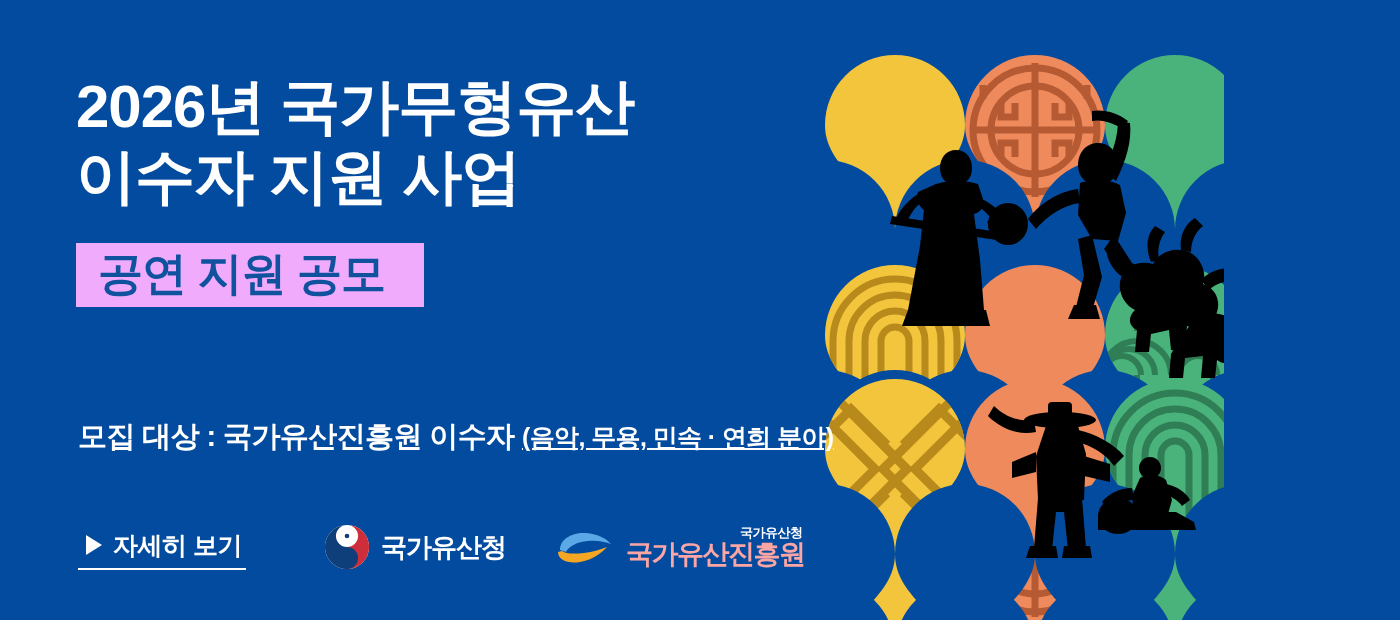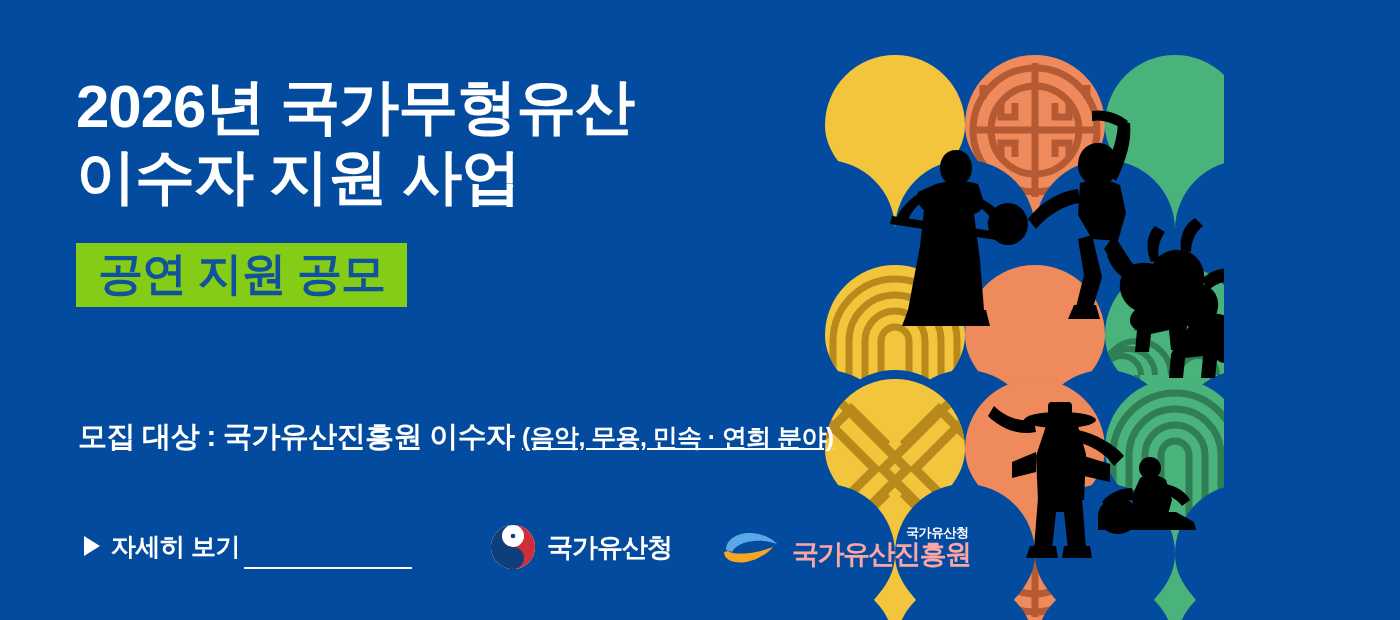--- a/index.html
+++ b/index.html
@@ -40,22 +40,22 @@
     letter-spacing:-1px;
     line-height:1.04;
     white-space:nowrap;
   }
   #title-1{position:absolute;left:76px;top:76px;}
   #title-2{position:absolute;left:76px;top:146px;}
 
   #highlight-box{
     position:absolute;
     left:76px;top:243px;
-    background:#84cc16;
-    padding:7px 22px 10px 22px;
+    background:#f0abfc;
+    padding:7px 39px 10px 22px;
     display:inline-block;
   }
   #highlight-text{
     color:#11529e;
     font-size:45px;
     font-weight:bold;
     letter-spacing:-1px;
     line-height:1.05;
     white-space:nowrap;
     display:block;
@@ -78,21 +78,21 @@
   #bottom-row{
     position:absolute;
     left:78px;top:518px;
     display:flex;
     align-items:center;
     height:62px;
   }
   #more-link{
     display:flex;
     align-items:flex-end;
-    flex-direction:row;
+    flex-direction:column;
     text-decoration:none;
     cursor:pointer;
   }
   #more-link-inner{
     display:flex;align-items:center;gap:11px;
     padding:0 4px 6px 6px;
   }
   #play-icon{
     width:0;height:0;
     border-left:16px solid #ffffff;

